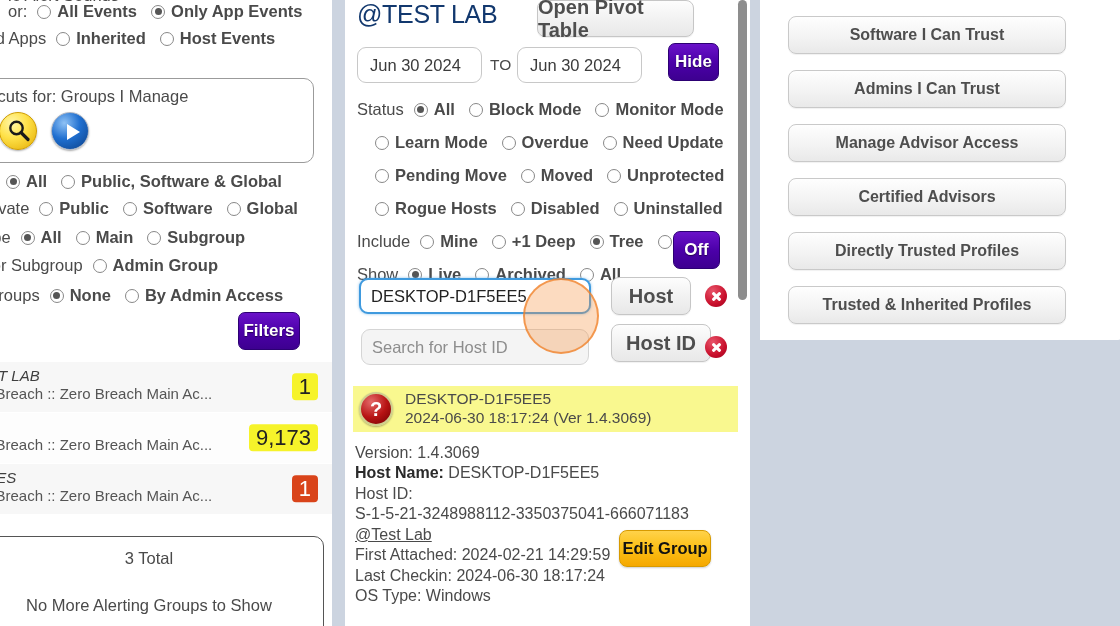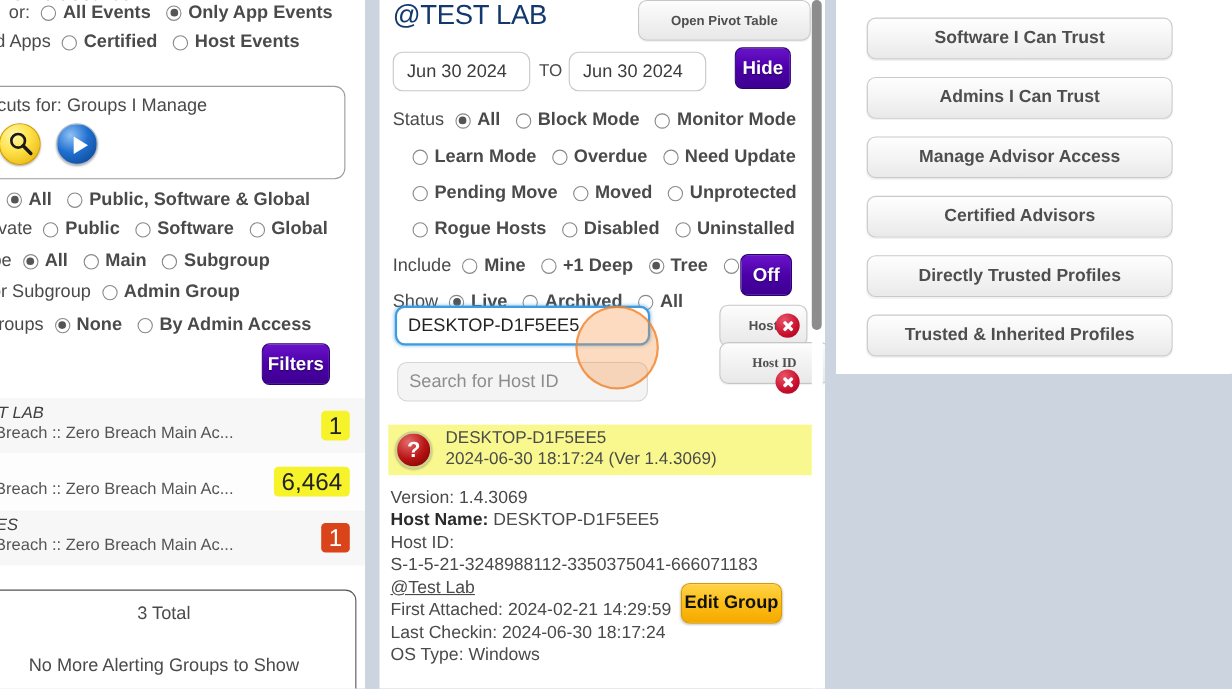--- a/index.html
+++ b/index.html
@@ -171,25 +171,24 @@
     font-size: 25px; color: #12386e; font-weight: normal;
     letter-spacing: -0.3px;
   }
 
   .btn-grey {
     background: linear-gradient(180deg,#fdfdfd 0%, #f2f2f2 50%, #e8e8e8 100%);
     border: 1px solid #c6c6c6;
     border-radius: 8px;
     color: #4e4e4e;
     font-weight: bold;
-    font-size: 12px;
+    font-size: 20px;
     display: flex; align-items: center; justify-content: center;
     cursor: pointer;
     box-shadow: 0 1px 1px rgba(0,0,0,0.06);
-    margin-left: 43px;
   }
   #open-pivot-button {
     position: absolute; left: 192px; top: 12px;
     width: 157px; height: 37px;
   }
 
   .date-input {
     position: absolute;
     height: 36px;
     border: 1.2px solid #c8c8c8;
@@ -242,22 +241,22 @@
     background: #f4f4f4;
     color: #8d8d8d;
   }
   #hostid-search::placeholder { color: #8d8d8d; }
 
   #host-button {
     position: absolute; left: 266px; top: 289px;
     width: 80px; height: 38px;
   }
   #hostid-button {
-    position: absolute; left: 266px; top: 323px;
-    width: 100px; height: 38px; font-family: Liberation Serif, serif;
+    position: absolute; left: 266px; top: 336px;
+    width: 100px; height: 38px;
   }
   .x-icon {
     position: absolute;
     width: 22px; height: 22px;
     border-radius: 50%;
     background: radial-gradient(circle at 35% 28%, #e8546a 0%, #c9102c 60%, #9d0020 100%);
     cursor: pointer;
   }
   .x-icon::before, .x-icon::after {
     content: "";
@@ -383,21 +382,21 @@
         <span class="ritem">
           <span class="radio on"></span>
           <span class="rlabel">Only App Events</span>
         </span>
       </div>
 
       <div class="row" style="position:absolute; left:-22px; top:39px;">
         <span class="cp-lead">cked Apps</span>
         <span class="ritem">
           <span class="radio"></span>
-          <span class="rlabel">Certified</span>
+          <span class="rlabel">Inherited</span>
         </span>
         <span class="ritem">
           <span class="radio"></span>
           <span class="rlabel">Host Events</span>
         </span>
       </div>
 
       <div class="shortcut-box">
         <div class="shortcut-title">tcuts for: Groups I Manage</div>
         <div class="icon-row">
@@ -482,21 +481,21 @@
 
       <div class="group-list">
         <div class="group-row">
           <div class="group-name">EST LAB</div>
           <div class="group-sub">ro Breach :: Zero Breach Main Ac...</div>
           <div class="badge badge-yellow">1</div>
         </div>
         <div class="group-row alt">
           <div class="group-name">YX</div>
           <div class="group-sub">ro Breach :: Zero Breach Main Ac...</div>
-          <div class="badge badge-yellow">6,464</div>
+          <div class="badge badge-yellow">9,173</div>
         </div>
         <div class="group-row">
           <div class="group-name">ALES</div>
           <div class="group-sub">ro Breach :: Zero Breach Main Ac...</div>
           <div class="badge badge-orange">1</div>
         </div>
       </div>
 
       <div class="bottom-box">
         <div class="bb-total">3 Total</div>

